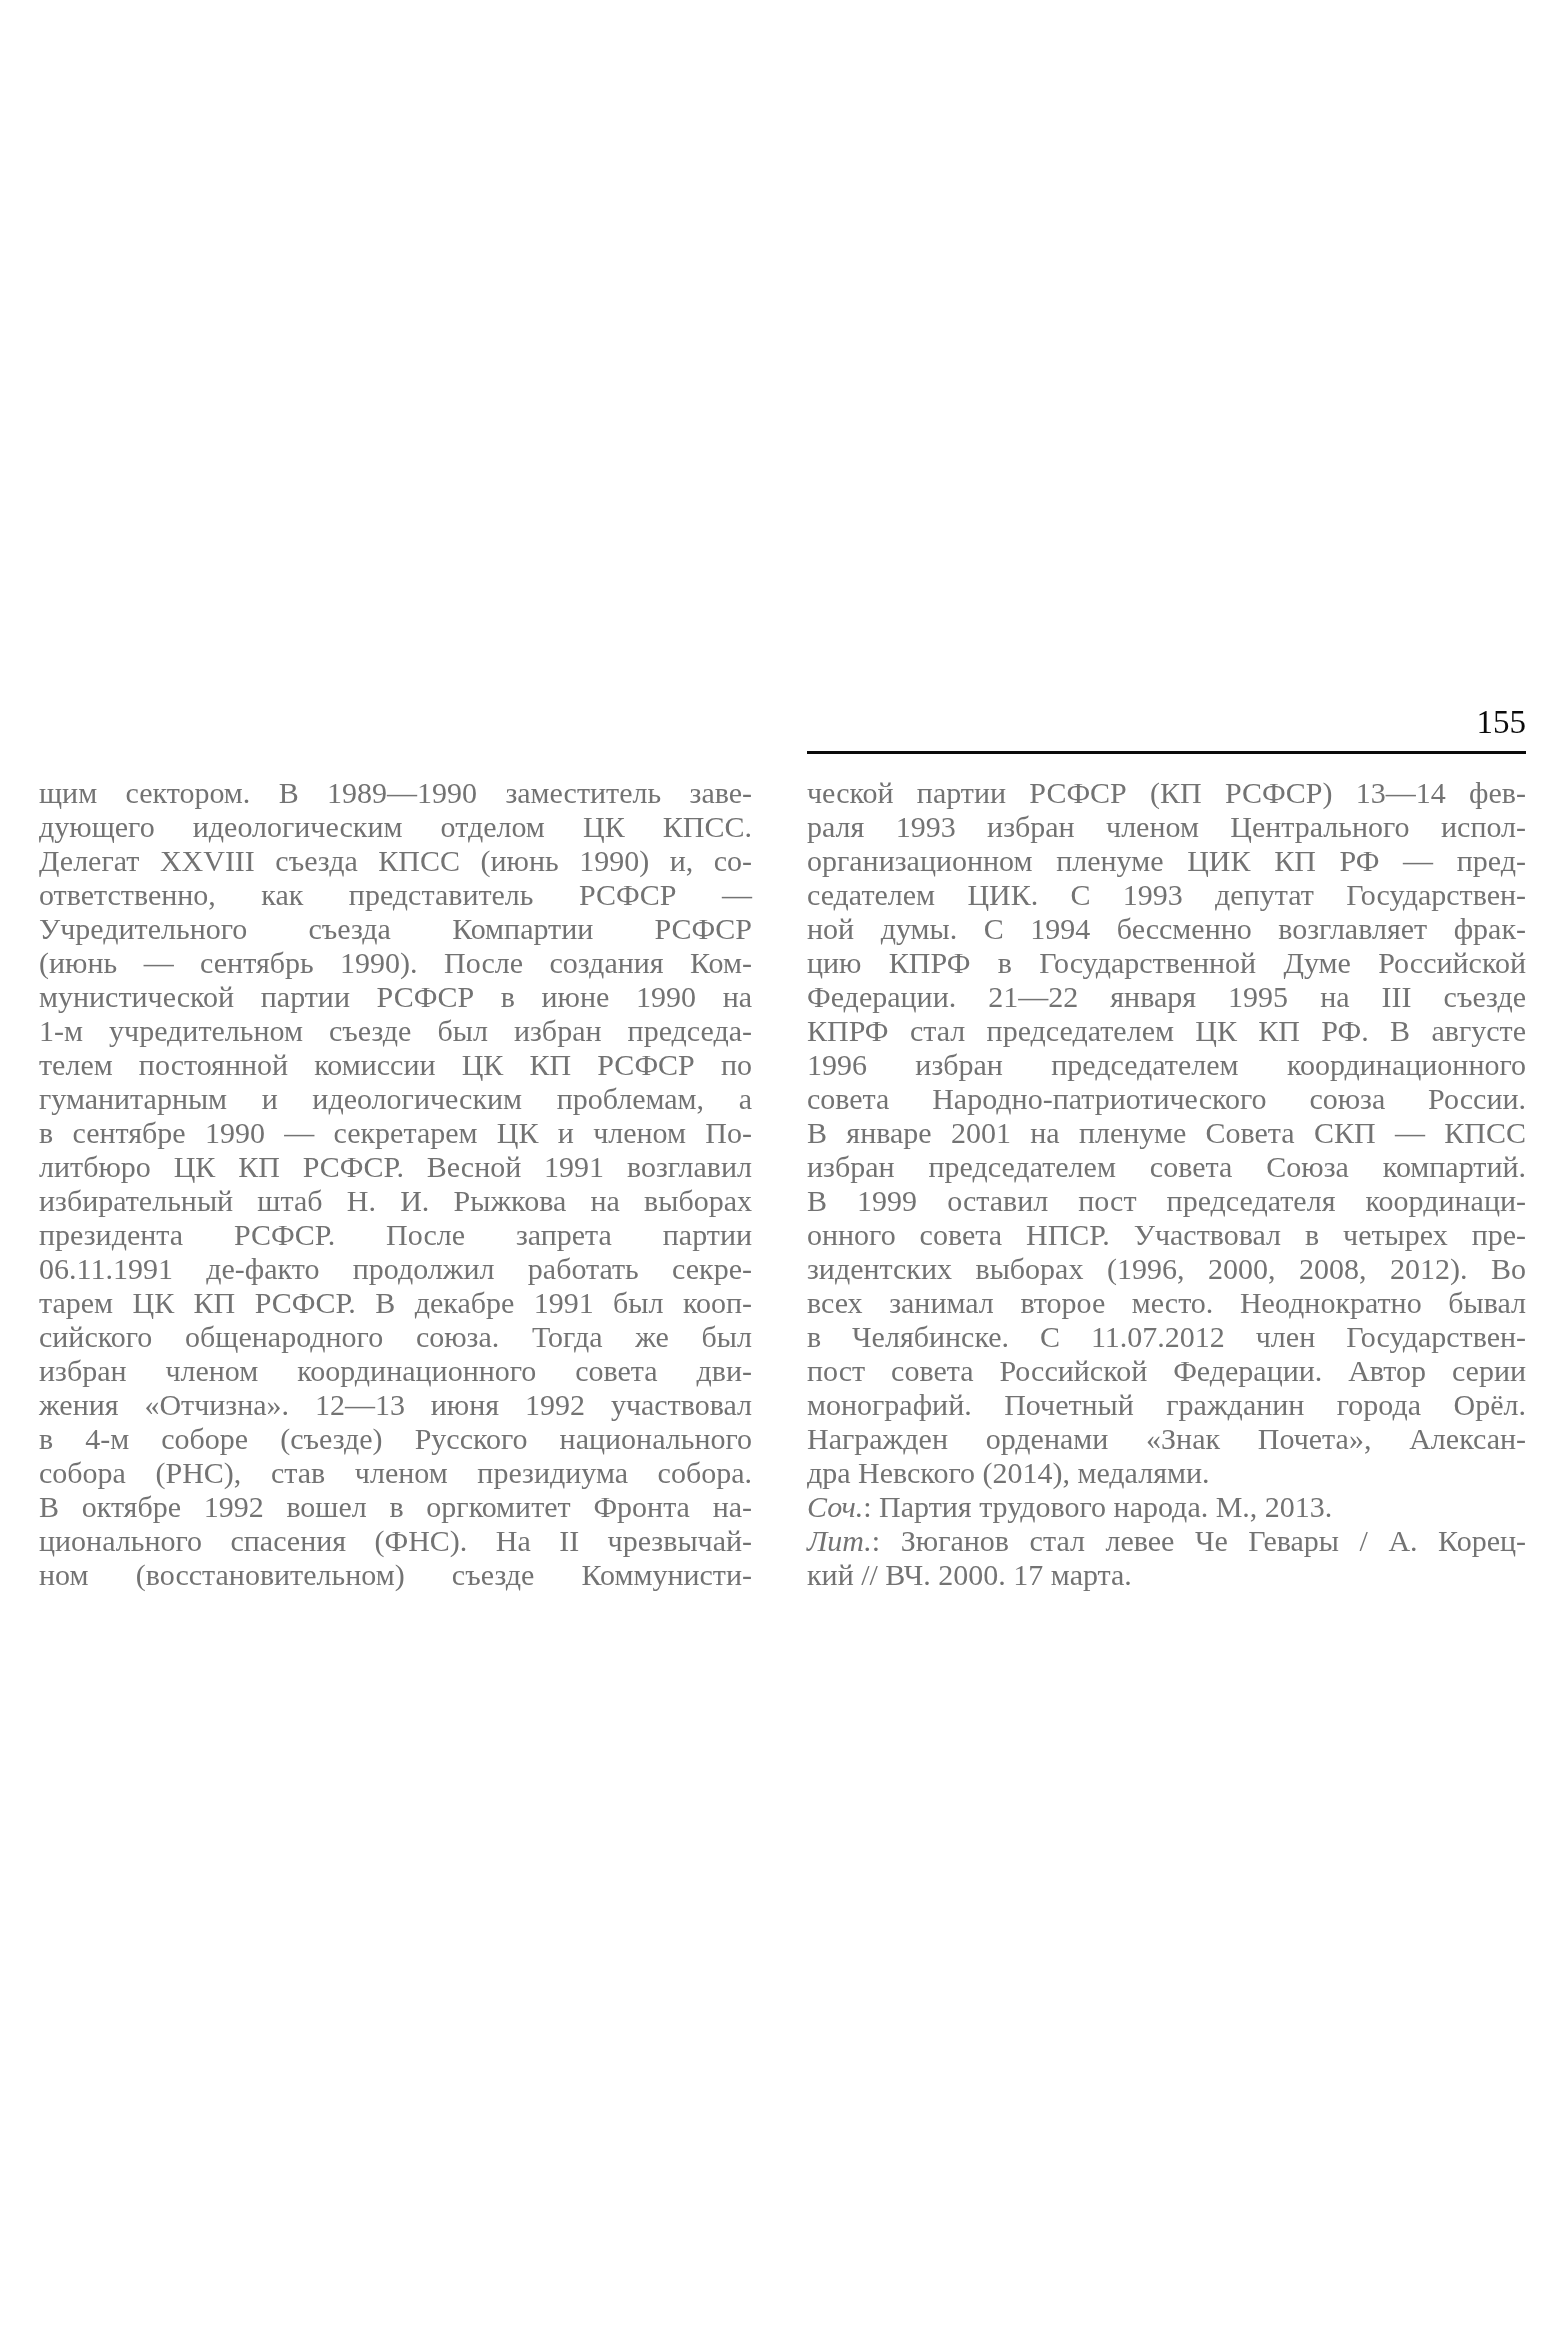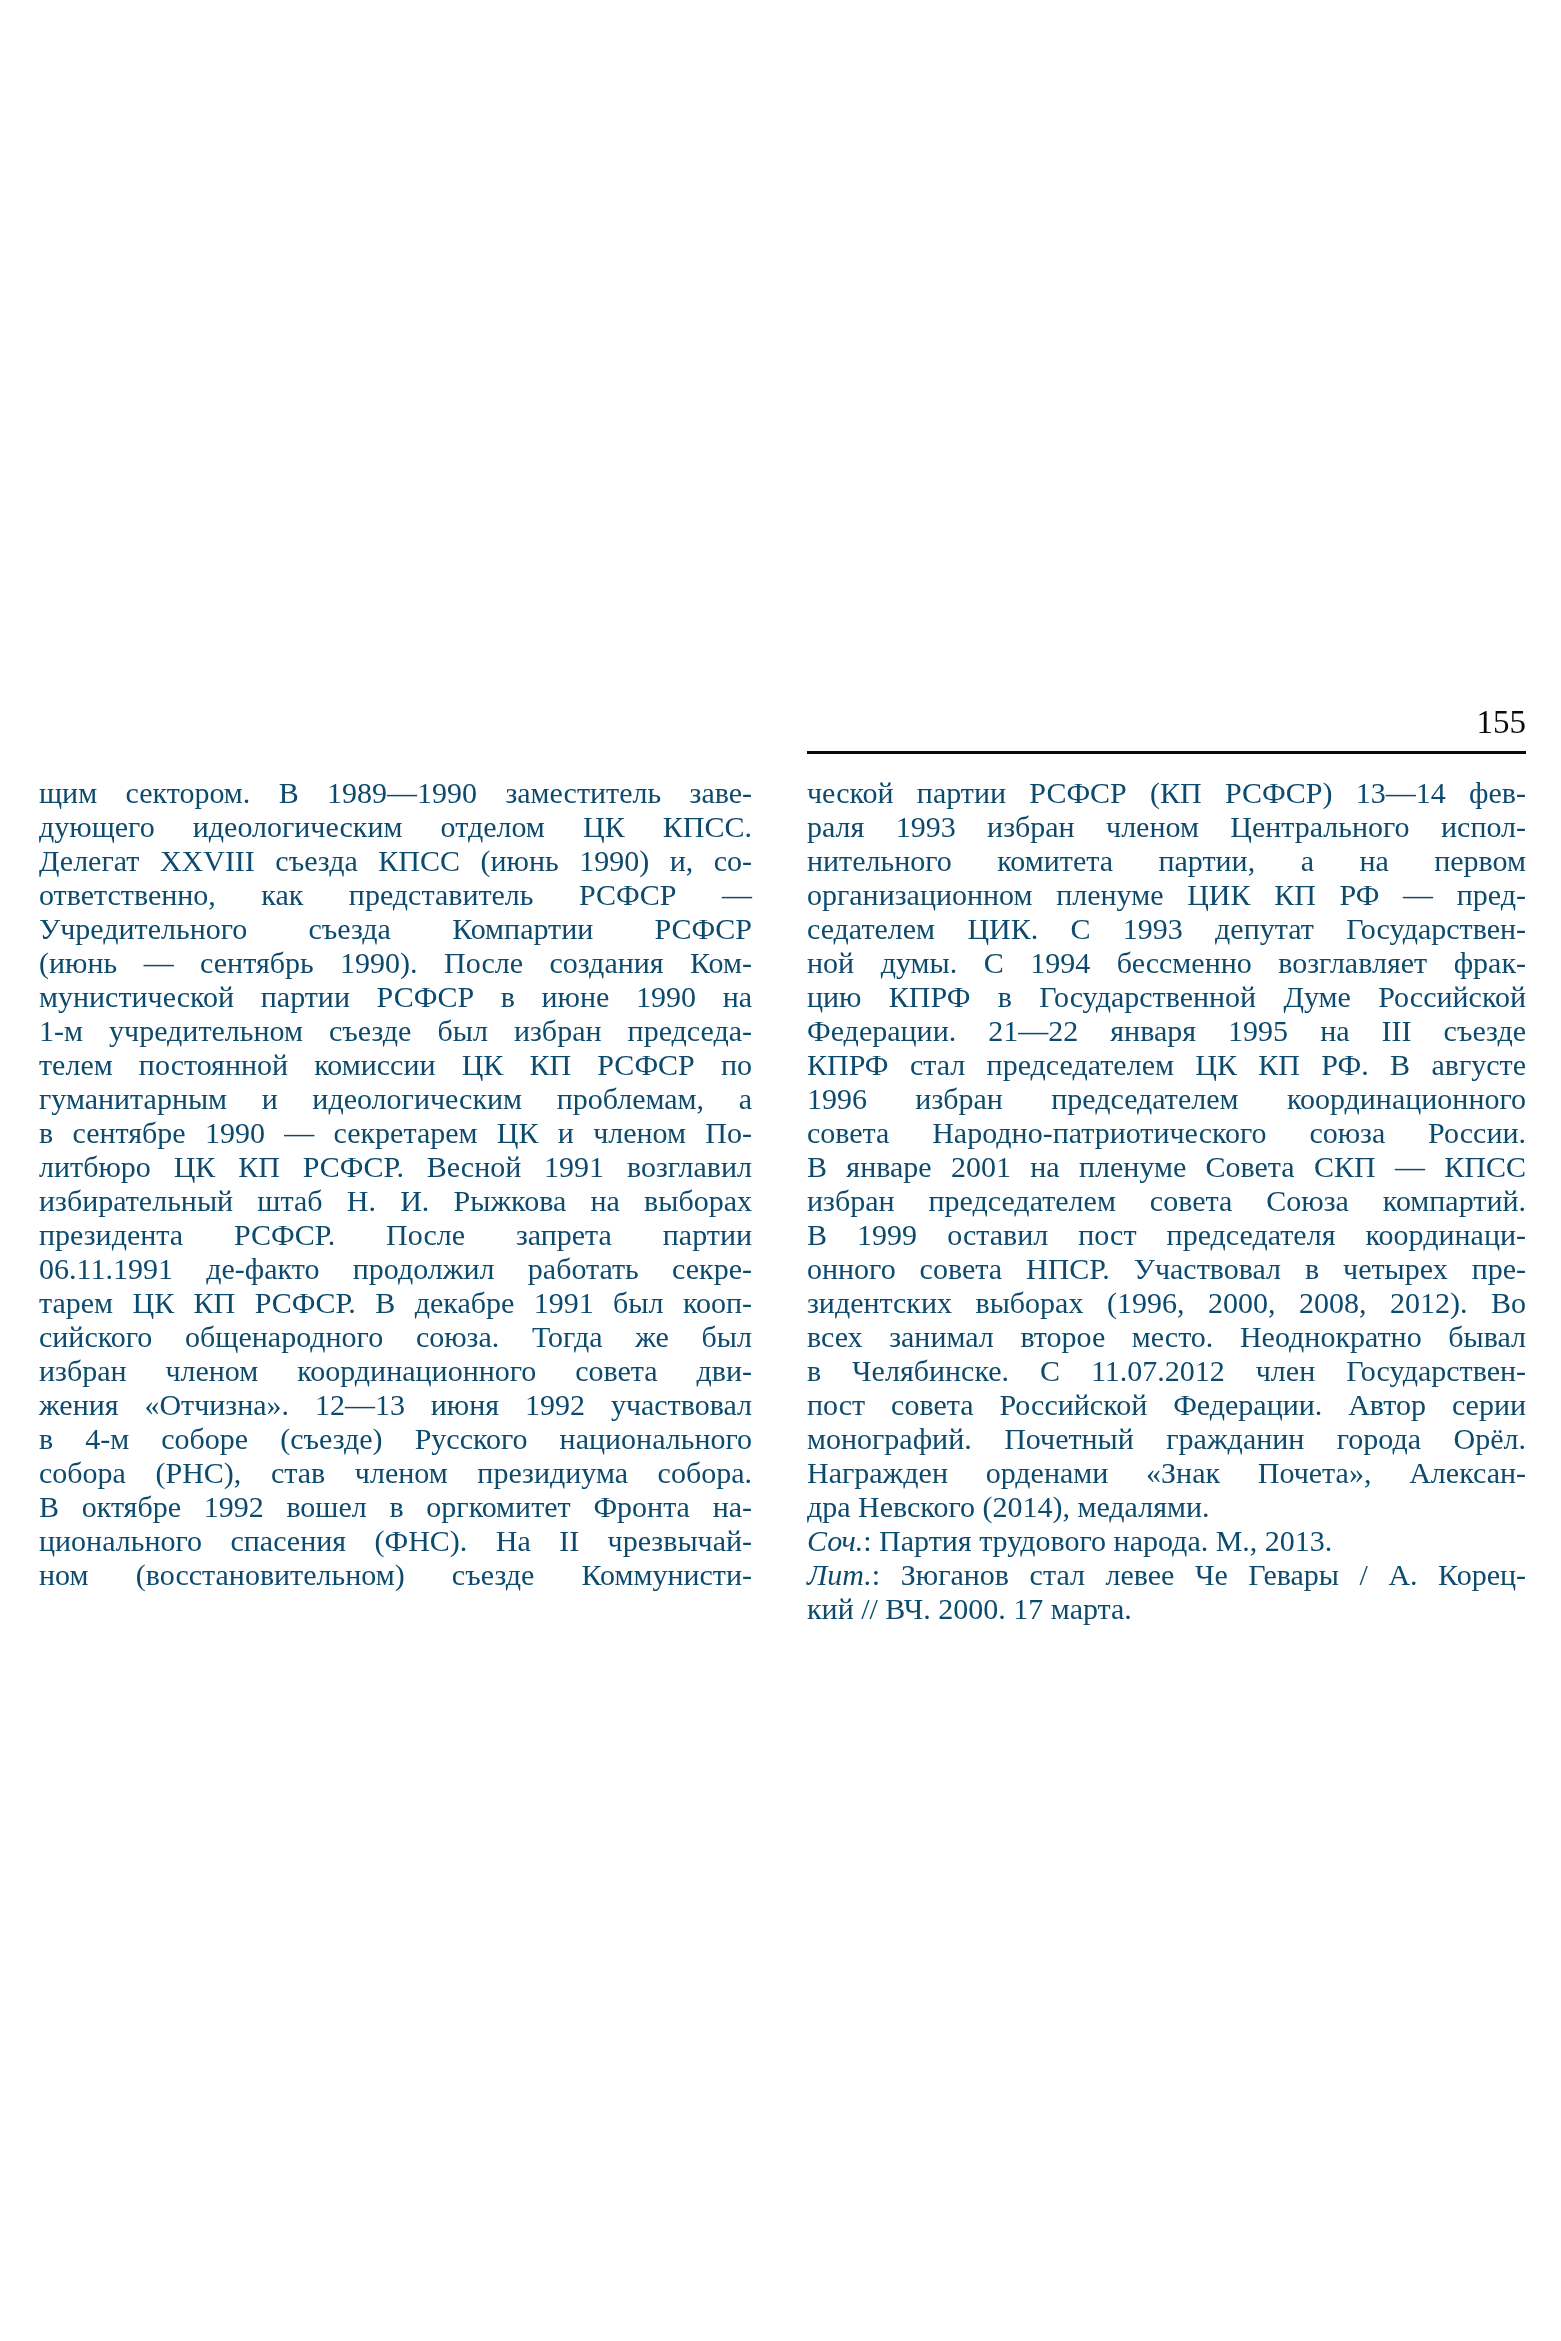--- a/index.html
+++ b/index.html
@@ -32,21 +32,21 @@
     left: 807px;
     width: 719px;
     height: 3px;
     background: #0a0a0a;
   }
   .col {
     position: absolute;
     top: 776px;
     font-size: 30px;
     line-height: 34px;
-    color: #0c4a6e;
+    color: #737373;
   }
   .col-left {
     left: 39px;
     width: 713px;
   }
   .col-right {
     left: 807px;
     width: 719px;
   }
   .line {
@@ -89,21 +89,20 @@
       <div class="line">жения «Отчизна». 12—13 июня 1992 участвовал</div>
       <div class="line">в 4-м соборе (съезде) Русского национального</div>
       <div class="line">собора (РНС), став членом президиума собора.</div>
       <div class="line">В октябре 1992 вошел в оргкомитет Фронта на-</div>
       <div class="line">ционального спасения (ФНС). На II чрезвычай-</div>
       <div class="line">ном (восстановительном) съезде Коммунисти-</div>
     </div>
   <div class="col col-right">
       <div class="line">ческой партии РСФСР (КП РСФСР) 13—14 фев-</div>
       <div class="line">раля 1993 избран членом Центрального испол-</div>
-      <div class="line">нительного комитета партии, а на первом</div>
       <div class="line">организационном пленуме ЦИК КП РФ — пред-</div>
       <div class="line">седателем ЦИК. С 1993 депутат Государствен-</div>
       <div class="line">ной думы. С 1994 бессменно возглавляет фрак-</div>
       <div class="line">цию КПРФ в Государственной Думе Российской</div>
       <div class="line">Федерации. 21—22 января 1995 на III съезде</div>
       <div class="line">КПРФ стал председателем ЦК КП РФ. В августе</div>
       <div class="line">1996 избран председателем координационного</div>
       <div class="line">совета Народно-патриотического союза России.</div>
       <div class="line">В январе 2001 на пленуме Совета СКП — КПСС</div>
       <div class="line">избран председателем совета Союза компартий.</div>

